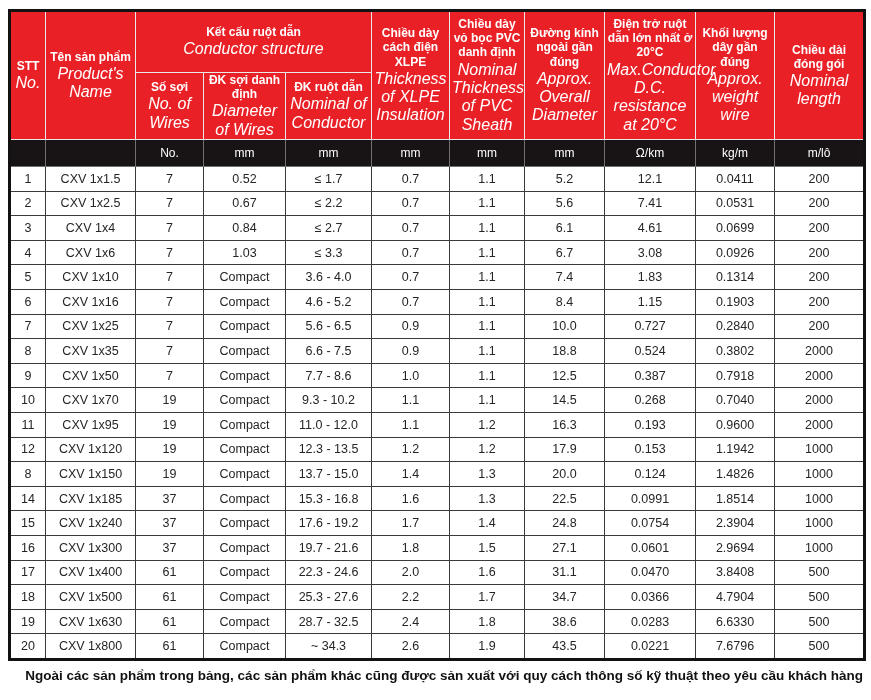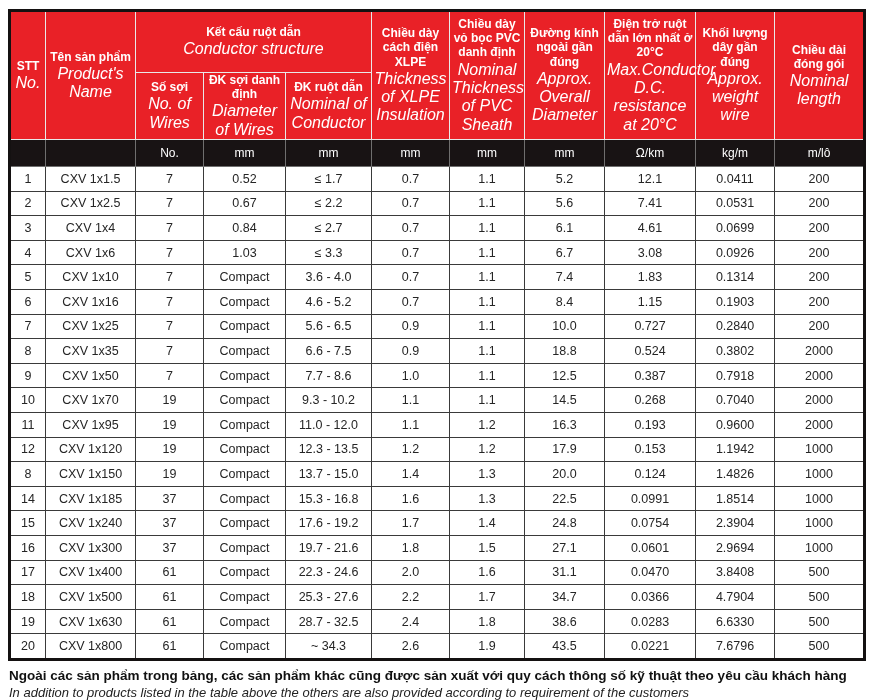--- a/index.html
+++ b/index.html
@@ -45,21 +45,21 @@
     vertical-align:middle;
     font-size:12.5px;
     color:#252525;
     background:#ffffff;
     padding:0 2px;
   }
   tr.h1 th{height:60px;}
   tr.h2 th{height:56px;}
   
   .footer{padding:7px 0 0 1px;}
-  .footer .vi{font-weight:bold;font-size:13.5px;color:#111;line-height:1.25;}
+  .footer .vi{font-weight:bold;font-size:13.5px;color:#111;line-height:1.25;text-align:right;}
   .footer .en{font-style:italic;font-size:13px;color:#222;line-height:1.25;}
 </style>
 </head>
 <body>
 
 <div class="page">
   <table class="spec">
     <colgroup>
       <col style="width:36px">
         <col style="width:90px">
@@ -399,15 +399,14 @@
           <td>43.5</td>
           <td>0.0221</td>
           <td>7.6796</td>
           <td>500</td>
         </tr>
       </tbody>
   </table>
 
   <div class="footer">
     <div class="vi">Ngoài các sản phẩm trong bảng, các sản phẩm khác cũng được sản xuất với quy cách thông số kỹ thuật  theo yêu cầu khách hàng</div>
-    <div class="en">In addition to products listed in the table above the others are also provided according to requirement of the customers</div>
   </div>
 </div>
 
 </body></html>

